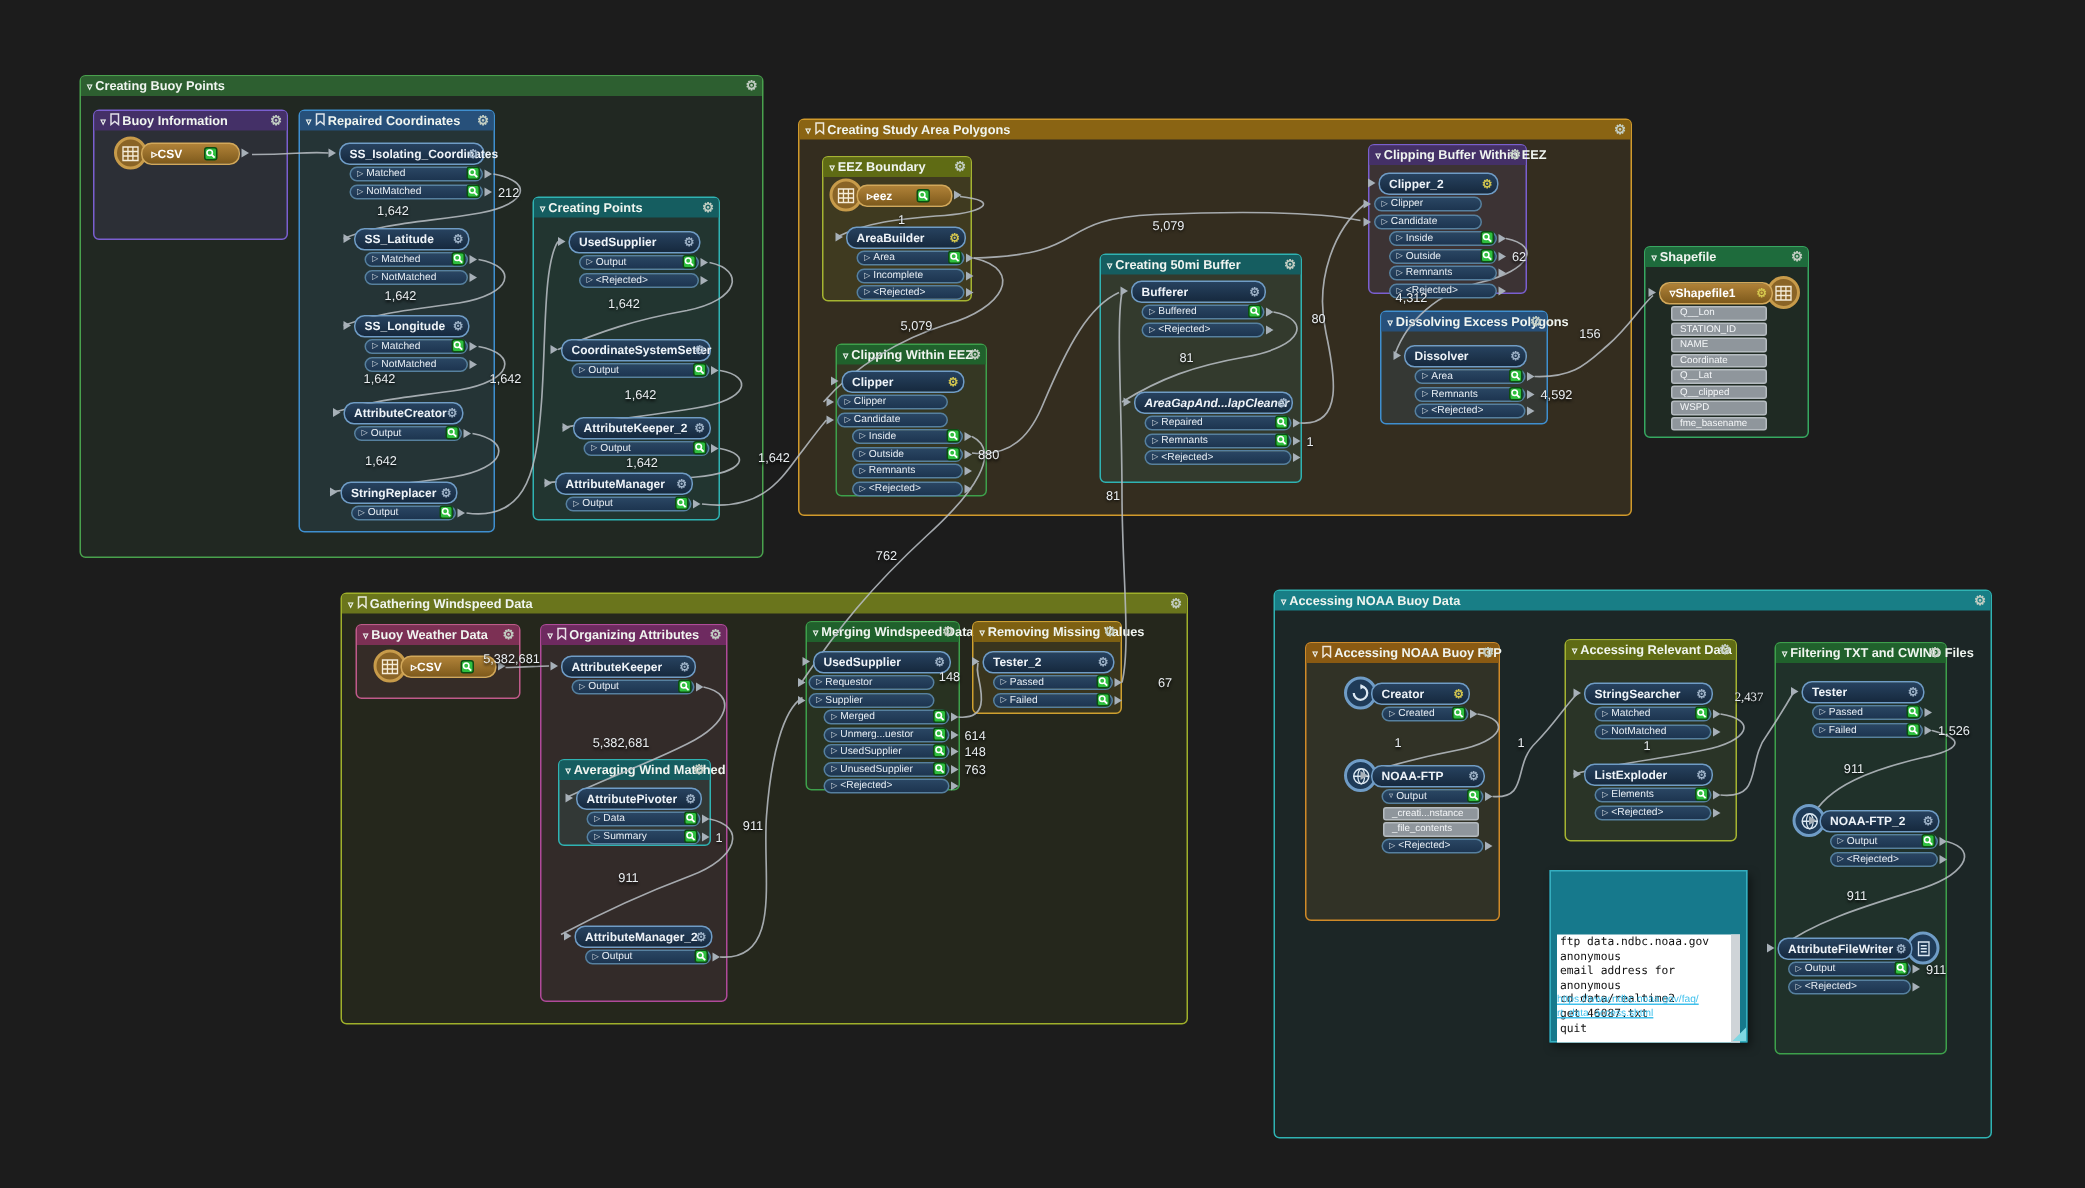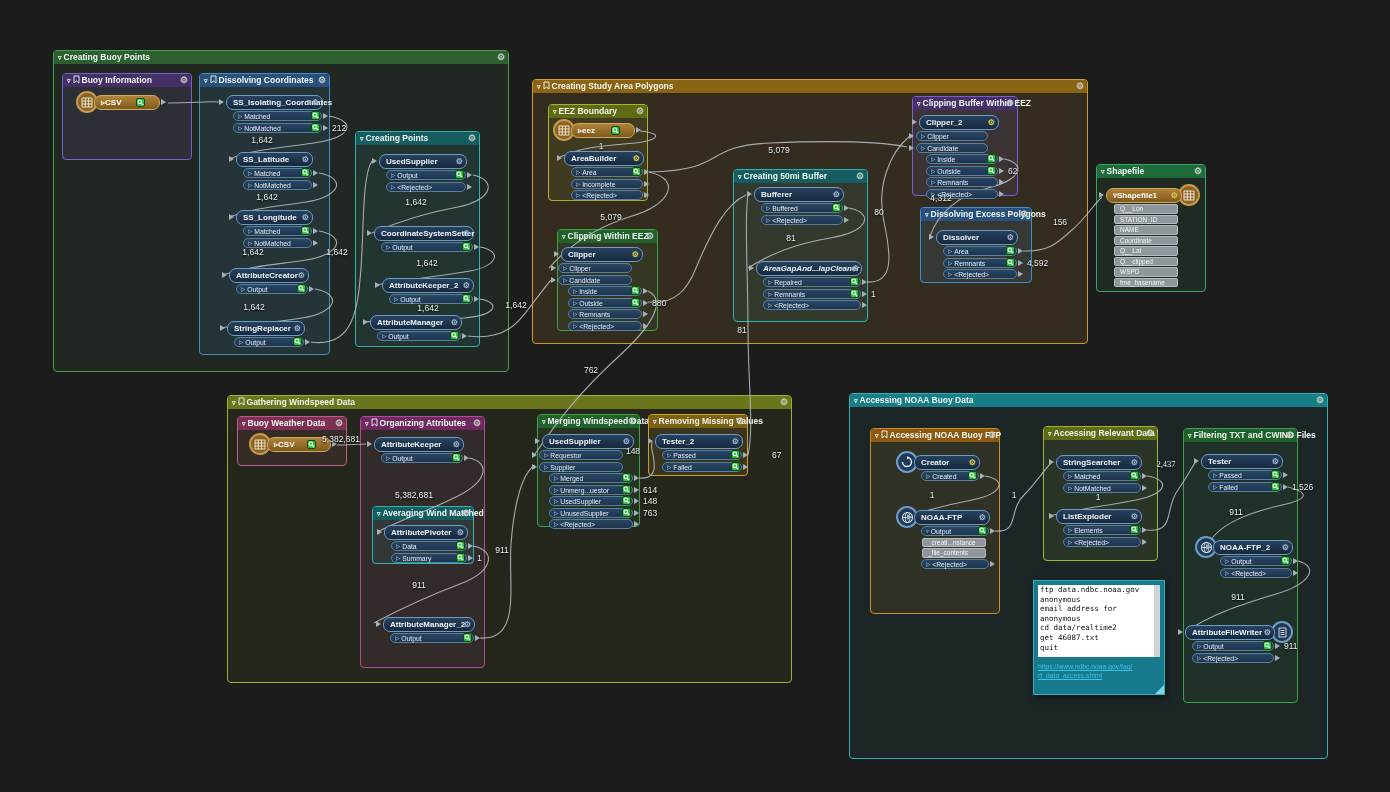--- a/index.html
+++ b/index.html
@@ -54,21 +54,21 @@
       <div class="ghead" style="background: rgb(45, 95, 48);"><span class="gtri">▿</span><span>Creating Buoy Points</span><span class="ggear">⚙</span></div>
     </div>
     <div class="group" style="left: 62px; top: 73px; width: 130px; height: 87px; border: 1.5px solid rgb(122, 95, 208); background: rgba(122, 95, 208, 0.12);">
       <div class="ghead" style="background: rgb(68, 48, 103);"><span class="gtri">▿</span><span class="gbm"><svg width="7" height="9" viewBox="0 0 7 9">
             <path d="M1 1h5v7L3.5 6 1 8z" fill="none" stroke="rgba(255,255,255,.85)" stroke-width="1"></path>
           </svg></span><span>Buoy Information</span><span class="ggear">⚙</span></div>
     </div>
     <div class="group" style="left: 199px; top: 73px; width: 131px; height: 282px; border: 1.5px solid rgb(63, 143, 208); background: rgba(63, 143, 208, 0.12);">
       <div class="ghead" style="background: rgb(39, 80, 122);"><span class="gtri">▿</span><span class="gbm"><svg width="7" height="9" viewBox="0 0 7 9">
             <path d="M1 1h5v7L3.5 6 1 8z" fill="none" stroke="rgba(255,255,255,.85)" stroke-width="1"></path>
-          </svg></span><span>Dissolving Coordinates</span><span class="ggear">⚙</span></div>
+          </svg></span><span>Repaired Coordinates</span><span class="ggear">⚙</span></div>
     </div>
     <div class="group" style="left: 355px; top: 131px; width: 125px; height: 216px; border: 1.5px solid rgb(47, 179, 179); background: rgba(47, 179, 179, 0.1);">
       <div class="ghead" style="background: rgb(21, 93, 96);"><span class="gtri">▿</span><span>Creating Points</span><span class="ggear">⚙</span></div>
     </div>
     <div class="group" style="left: 532px; top: 79px; width: 556px; height: 265px; border: 1.5px solid rgb(209, 154, 43); background: rgba(200, 150, 50, 0.14);">
       <div class="ghead" style="background: rgb(138, 100, 19);"><span class="gtri">▿</span><span class="gbm"><svg width="7" height="9" viewBox="0 0 7 9">
             <path d="M1 1h5v7L3.5 6 1 8z" fill="none" stroke="rgba(255,255,255,.85)" stroke-width="1"></path>
           </svg></span><span>Creating Study Area Polygons</span><span class="ggear">⚙</span></div>
     </div>
     <div class="group" style="left: 548px; top: 104px; width: 100px; height: 97px; border: 1.5px solid rgb(165, 180, 49); background: rgba(165, 180, 49, 0.1);">
@@ -679,21 +679,21 @@
     <span class="elabel" style="left: 419px; top: 585px;">911</span>
     <span class="elabel" style="left: 502px; top: 550px;">911</span>
     <span class="elabel" style="left: 633px; top: 451px;">148</span>
     <span class="elabel" style="left: 932px; top: 495px;">1</span>
     <span class="elabel" style="left: 1014px; top: 495px;">1</span>
     <span class="elabel" style="left: 1098px; top: 497px;">1</span>
     <span class="elabel" style="left: 1166px; top: 464px; font-family: Liberation Serif, serif;">2,437</span>
     <span class="elabel" style="left: 1236px; top: 512px;">911</span>
     <span class="elabel" style="left: 1238px; top: 597px;">911</span>
     <div id="note" style="left: 1033px; top: 580px; width: 130px; height: 113px;">
-      <div class="nbox" style="width: 116px; height: 72px;">
+      <div class="nbox" style="width: 116px; height: 72px; margin-top: 38px;">
         <div class="nline">ftp data.ndbc.noaa.gov</div>
         <div class="nline">anonymous</div>
         <div class="nline">email address for</div>
         <div class="nline">anonymous</div>
         <div class="nline">cd data/realtime2</div>
         <div class="nline">get 46087.txt</div>
         <div class="nline">quit</div>
       </div>
       <div style="position: absolute; left: 0px; top: 82px;">
         <div class="nlink">https://www.ndbc.noaa.gov/faq/</div>

